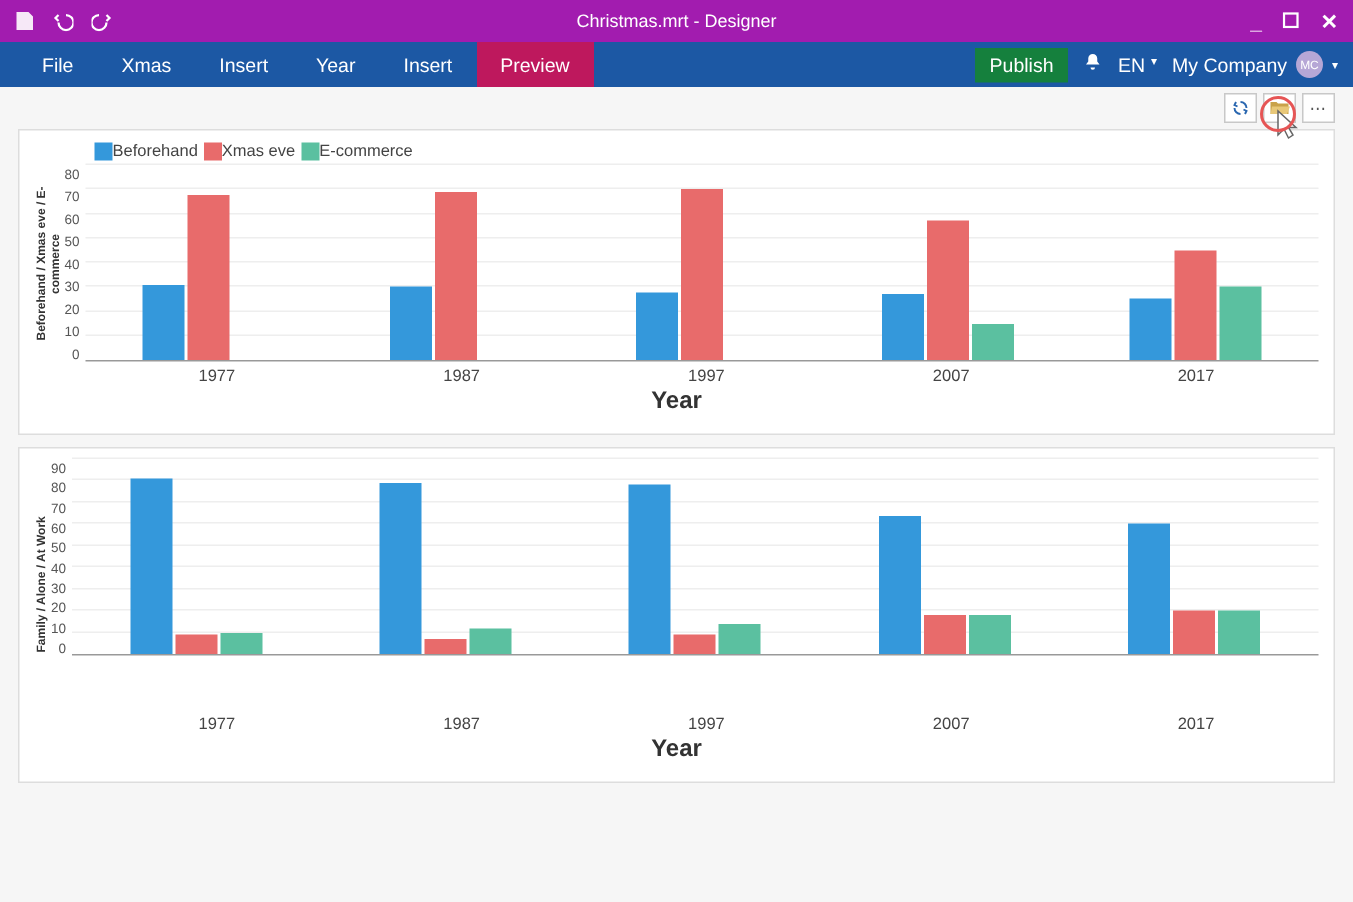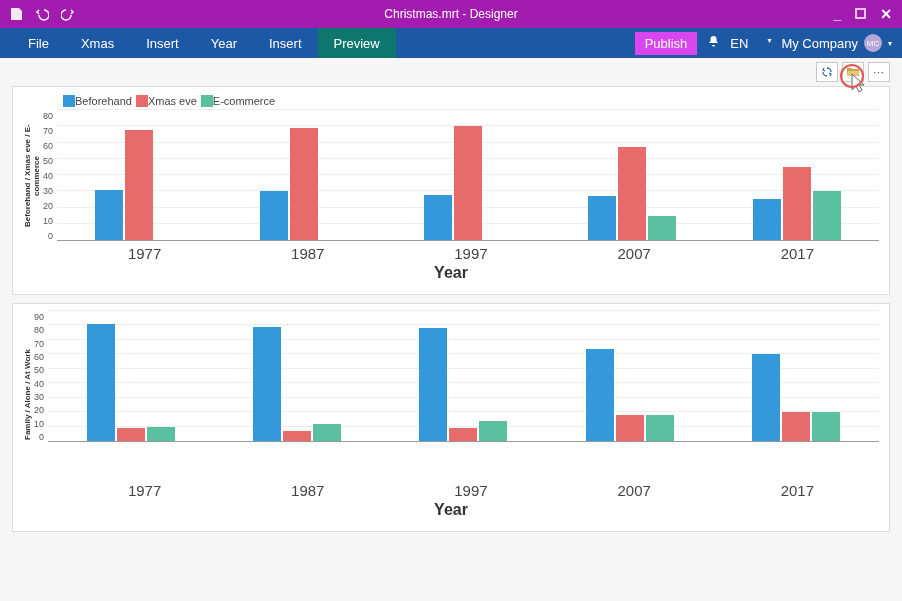--- a/index.html
+++ b/index.html
@@ -6,24 +6,24 @@
   body { font-family: "Segoe UI", Arial, sans-serif; background: #f6f6f6; width: 902px; height: 601px; overflow: hidden; position: relative; }
   .titlebar { background: #a21caf; height: 28px; display: flex; align-items: center; color: #fff; font-size: 12px; position: relative; }
   .qat { display: flex; align-items: center; gap: 10px; padding-left: 8px; }
   .qat .ic { width: 16px; height: 16px; display: flex; align-items: center; justify-content: center; cursor: pointer; }
   .title-text { position: absolute; left: 50%; transform: translateX(-50%); font-size: 12px; }
   .win-controls { margin-left: auto; display: flex; gap: 14px; padding-right: 10px; align-items: center; }
   .win-controls .wc { font-size: 14px; cursor: pointer; line-height: 1; }
 
   .menubar { background: #1c58a4; height: 30px; display: flex; align-items: stretch; color: #fff; font-size: 13px; padding-left: 12px; }
   .menu-item { padding: 0 16px; display: flex; align-items: center; cursor: pointer; }
-  .menu-item.active { background: #0f766e; }
+  .menu-item.active { background: #be185d; }
   .menu-right { margin-left: auto; display: flex; align-items: center; gap: 10px; padding-right: 10px; }
-  .publish-btn { background: #d946ef; padding: 4px 10px; font-size: 13px; cursor: pointer; text-align: center; }
-  .lang { display: flex; align-items: flex-start; gap: 19px; cursor: pointer; }
+  .publish-btn { background: #15803d; padding: 4px 10px; font-size: 13px; cursor: pointer; text-align: center; }
+  .lang { display: flex; align-items: flex-start; gap: 4px; cursor: pointer; }
   .company { display: flex; align-items: center; gap: 6px; cursor: pointer; }
   .avatar { width: 18px; height: 18px; border-radius: 50%; background: #b6a7d6; color: #fff; font-size: 8px; display: flex; align-items: center; justify-content: center; }
 
   .preview-toolbar { height: 28px; display: flex; justify-content: flex-end; align-items: center; padding-right: 12px; gap: 4px; background: #f6f6f6; position: relative; }
   .tool-btn { width: 22px; height: 20px; border: 1px solid #c8c8c8; background: #fff; display: flex; align-items: center; justify-content: center; cursor: pointer; font-size: 11px; color: #555; }
   .tool-btn.dots { letter-spacing: 1px; }
   .cursor-overlay { position: absolute; top: 72px; right: 34px; pointer-events: none; z-index: 50; }
   .cursor-overlay .circle { width: 24px; height: 24px; border: 2px solid #e65555; border-radius: 50%; position: absolute; top: -8px; left: -8px; }
 
   .page-area { padding: 0 12px 12px 12px; display: flex; flex-direction: column; gap: 8px; }
@@ -37,21 +37,21 @@
   .c-teal { background: #5bc0a0; }
 
   .chart-wrap { display: flex; position: relative; }
   .y-axis-label { writing-mode: vertical-rl; transform: rotate(180deg); font-size: 8px; font-weight: bold; color: #333; text-align: center; margin-right: 2px; }
   .y-ticks { display: flex; flex-direction: column; justify-content: space-between; font-size: 9px; color: #555; text-align: right; padding-right: 4px; }
   .plot { flex: 1; position: relative; border-bottom: 1px solid #999; }
   .grid-line { position: absolute; left: 0; right: 0; border-top: 1px solid #eee; }
   .groups { position: absolute; left: 0; right: 0; bottom: 0; top: 0; display: flex; justify-content: space-around; align-items: flex-end; }
   .group { display: flex; align-items: flex-end; gap: 2px; }
   .bar { width: 28px; }
-  .x-labels { display: flex; justify-content: space-around; font-size: 15px; color: #444; margin-top: 4px; margin-left: 40px; }
+  .x-labels { display: flex; justify-content: space-around; font-size: 11px; color: #444; margin-top: 4px; margin-left: 40px; }
   .x-axis-title { text-align: center; font-size: 16px; font-weight: bold; color: #333; margin-top: 2px; }
 </style>
 </head>
 <body>
 
 <div class="titlebar">
   <div class="qat">
     <span class="ic">
       <svg width="14" height="14" viewBox="0 0 14 14">
           <path fill="#fff" d="M2 1h8l3 3v9H2z M4 2h5v3H4z M4 8h6v4H4z" opacity="0.9"></path>

